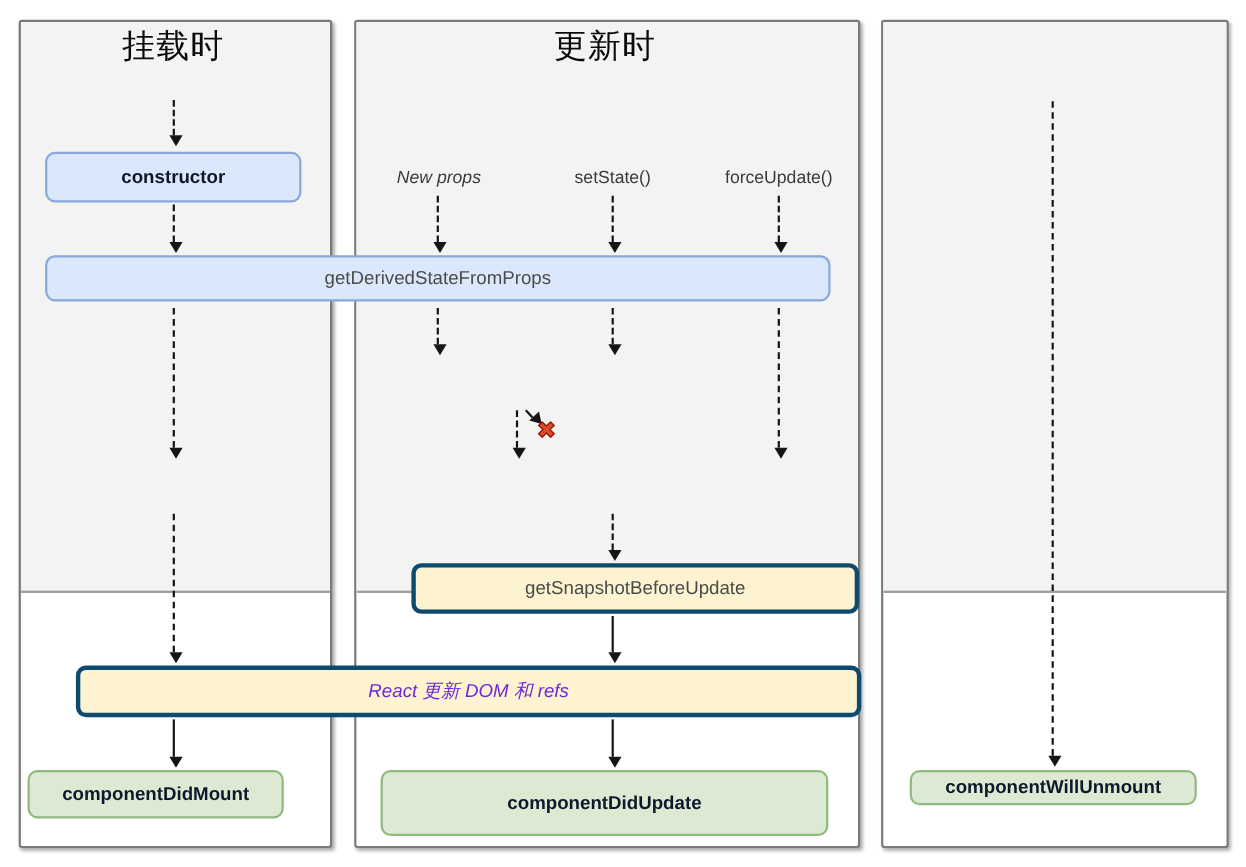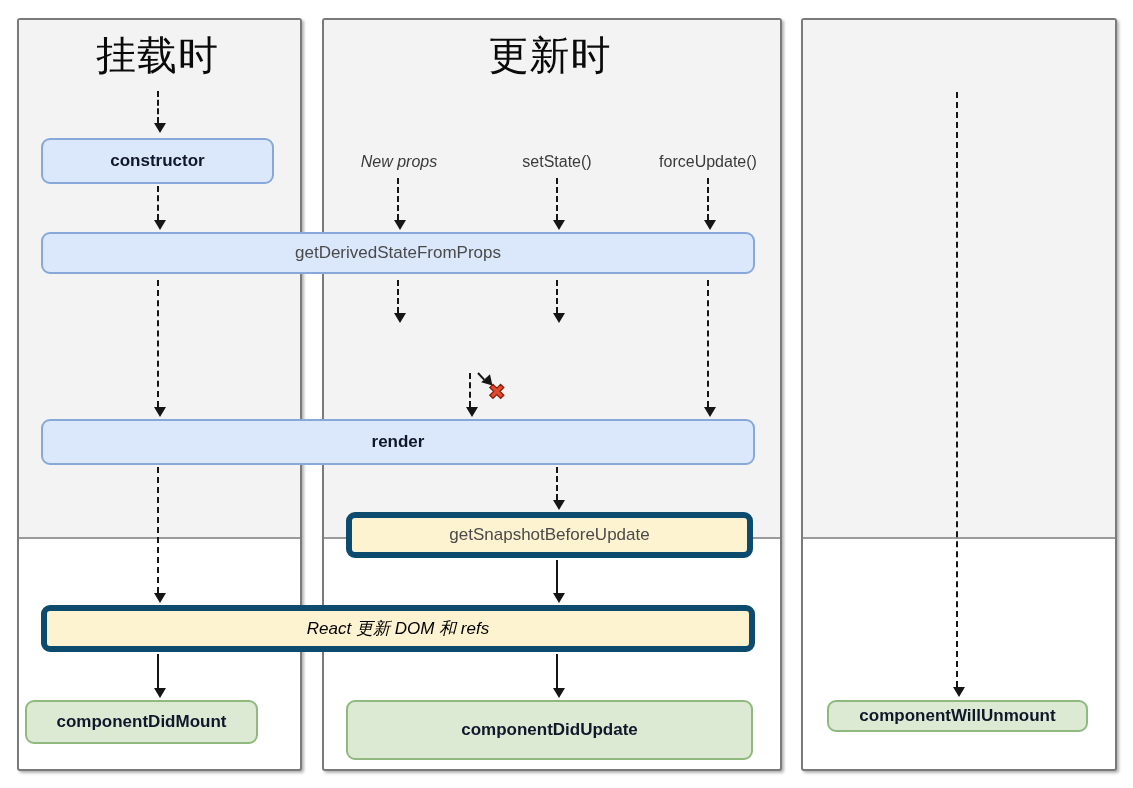--- a/index.html
+++ b/index.html
@@ -9,32 +9,32 @@
   }
   .panel{
     position:absolute;background:#ffffff;border:2px solid #7a7a7a;border-radius:3px;
     box-shadow:2px 2px 3px rgba(0,0,0,0.30);overflow:hidden;
   }
   .phase{
     position:absolute;left:0;top:0;right:0;height:517px;
     background:#f2f3f2;border-bottom:2px solid #9b9b9b;
   }
   .col-title{
-    position:absolute;top:36px;text-align:center;font-size:40px;line-height:38px;
+    position:absolute;top:24px;text-align:center;font-size:30px;line-height:38px;
     color:#0a0a0a;z-index:3;letter-spacing:1px;
   }
   .node{
     position:absolute;z-index:4;border-radius:9px;display:flex;align-items:center;justify-content:center;
     font-size:17px;box-sizing:border-box;
   }
   .blue{background:#dbe8fb;border:2px solid #88a8d9;color:#4a4a4a;}
-  .yellow{background:#fdf3d0;border:6px solid #0c4a6e;color:#4a4a4a;}
+  .yellow{background:#fdf3d0;border:4px solid #0c4a6e;color:#4a4a4a;margin-left:28px;}
   .green{background:#dcead4;border:2px solid #90b97f;color:#111;}
   .bold{font-weight:bold;color:#0f172a;}
-  .ital{font-style:italic;color:#000000;}
+  .ital{font-style:italic;color:#6d28d9;}
   .trigger{
     position:absolute;z-index:4;top:152px;width:160px;text-align:center;
     font-size:16px;color:#3a3a3a;line-height:20px;
   }
   .arrow{position:absolute;z-index:3;width:0;}
   .arrow.dashed{border-left:2px dashed #151515;}
   .arrow.solid{border-left:2px solid #151515;}
   .head{
     position:absolute;left:-5px;bottom:-10px;width:0;height:0;display:block;
     border-left:6px solid transparent;border-right:6px solid transparent;
@@ -121,20 +121,19 @@
       <i class="head"></i>
     </div>
   <div class="xmark" style="left:488px;top:381px">✖</div>
 
   <div class="arrow dashed" style="left:956px;top:92px;height:595px">
       <i class="head"></i>
     </div>
 
   <div class="node blue bold" style="left:41px;top:138px;width:233px;height:46px">constructor</div>
   <div class="node blue" style="left:41px;top:232px;width:714px;height:42px">getDerivedStateFromProps</div>
-  <div class="node blue bold" style="left:41px;top:419px;width:714px;height:46px">render</div>
   <div class="node yellow" style="left:346px;top:512px;width:407px;height:46px">getSnapshotBeforeUpdate</div>
   <div class="node yellow ital" style="left:41px;top:605px;width:714px;height:47px">React 更新 DOM 和 refs</div>
   <div class="node green bold" style="left:25px;top:700px;width:233px;height:44px">componentDidMount</div>
   <div class="node green bold" style="left:346px;top:700px;width:407px;height:60px">componentDidUpdate</div>
   <div class="node green bold" style="left:827px;top:700px;width:261px;height:32px">componentWillUnmount</div>
 
 </div>
 
 </body></html>

